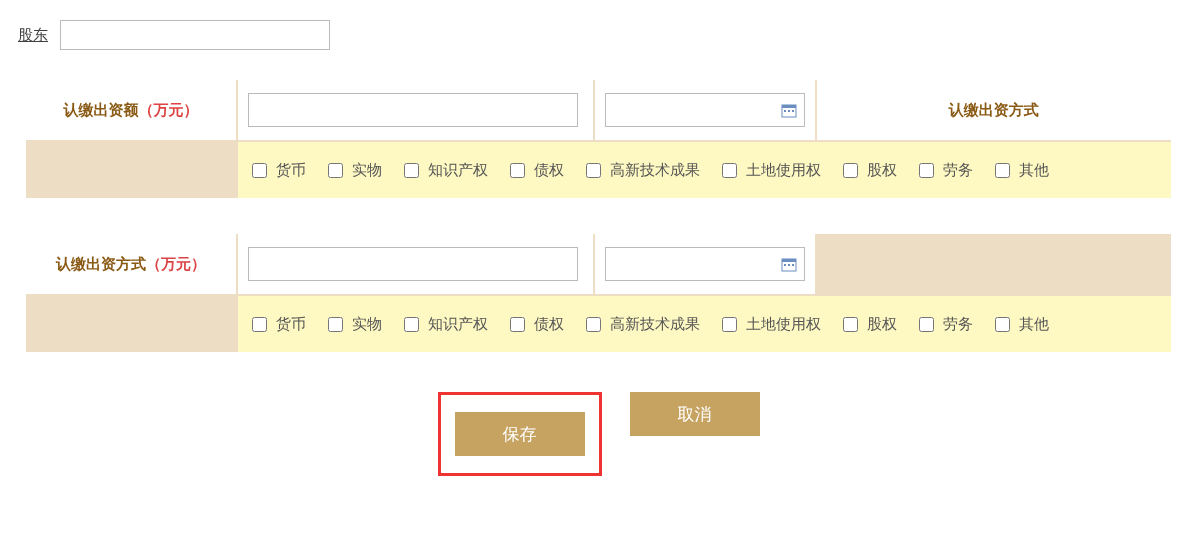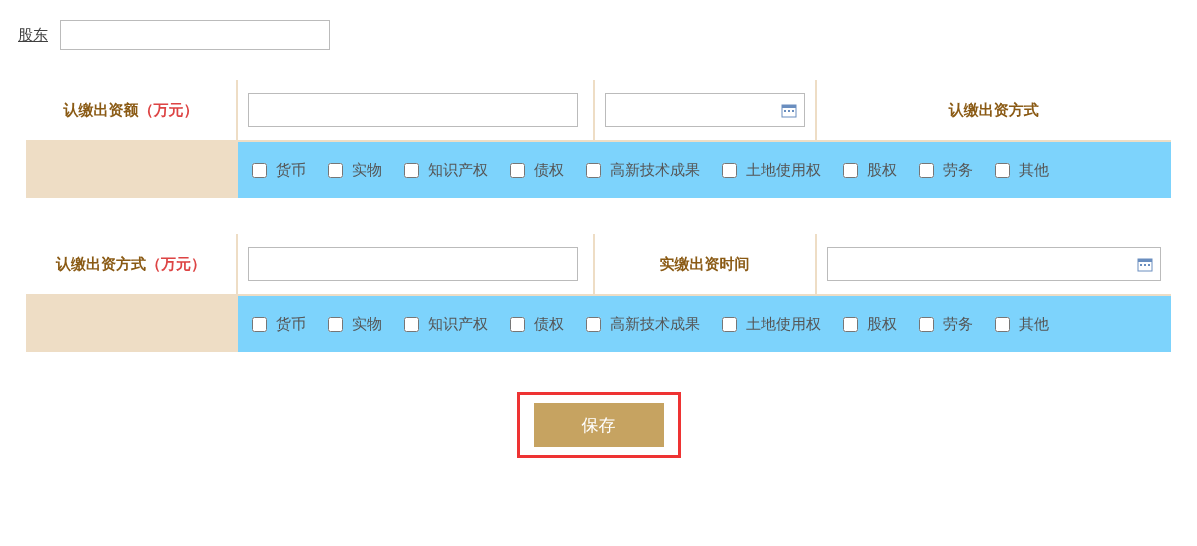--- a/index.html
+++ b/index.html
@@ -84,21 +84,21 @@
     top: 50%;
     transform: translateY(-50%);
     width: 16px;
     height: 16px;
     pointer-events: none;
   }
   .date-icon svg { width:16px; height:16px; }
 
   .cell-checks {
     grid-column: 2 / 5;
-    background: #7dd3fc;
+    background: #fef9c3;
     padding: 14px 10px;
     display: flex;
     align-items: center;
     gap: 18px;
     flex-wrap: wrap;
     min-height: 56px;
   }
   .chk {
     display: inline-flex;
     align-items: center;
@@ -121,21 +121,21 @@
     background: #c6a361;
     color: #fff;
     font-size: 17px;
     cursor: pointer;
     display: inline-flex;
     align-items: center;
     justify-content: center;
   }
   .btn-wrap-hl {
     border: 3px solid #e33;
-    padding: 8px 14px;
+    padding: 17px 14px;
     display: inline-flex;
     align-items: center;
     justify-content: center;
   }
 </style>
 </head>
 <body>
 
 <div class="page">
 
@@ -207,21 +207,20 @@
   </div>
 
   <div class="section">
     <div class="cell-label">
       <span>认缴出资方式</span>
         <span class="unit">（万元）</span>
     </div>
     <div class="cell-value">
       <input type="text" value="" style="">
     </div>
-    <div class="cell-label">实缴出资时间</div>
     <div class="cell-value cell-date">
       <input type="text" value="" style="">
       <span class="date-icon">
         <svg viewBox="0 0 16 16">
             <rect x="1" y="3" width="14" height="12" fill="#fff" stroke="#6a8ebf"></rect>
             <rect x="1" y="3" width="14" height="3" fill="#6a8ebf"></rect>
             <rect x="3" y="8" width="2" height="2" fill="#6a8ebf"></rect>
             <rect x="7" y="8" width="2" height="2" fill="#6a8ebf"></rect>
             <rect x="11" y="8" width="2" height="2" fill="#6a8ebf"></rect>
           </svg>
@@ -265,15 +264,16 @@
           <input type="checkbox" style="">
           <span>其他</span>
         </label>
     </div>
   </div>
 
   <div class="btn-row">
     <span class="btn-wrap-hl">
       <button class="btn">保存</button>
     </span>
+    <button class="btn">取消</button>
   </div>
 
 </div>
 
 </body></html>

